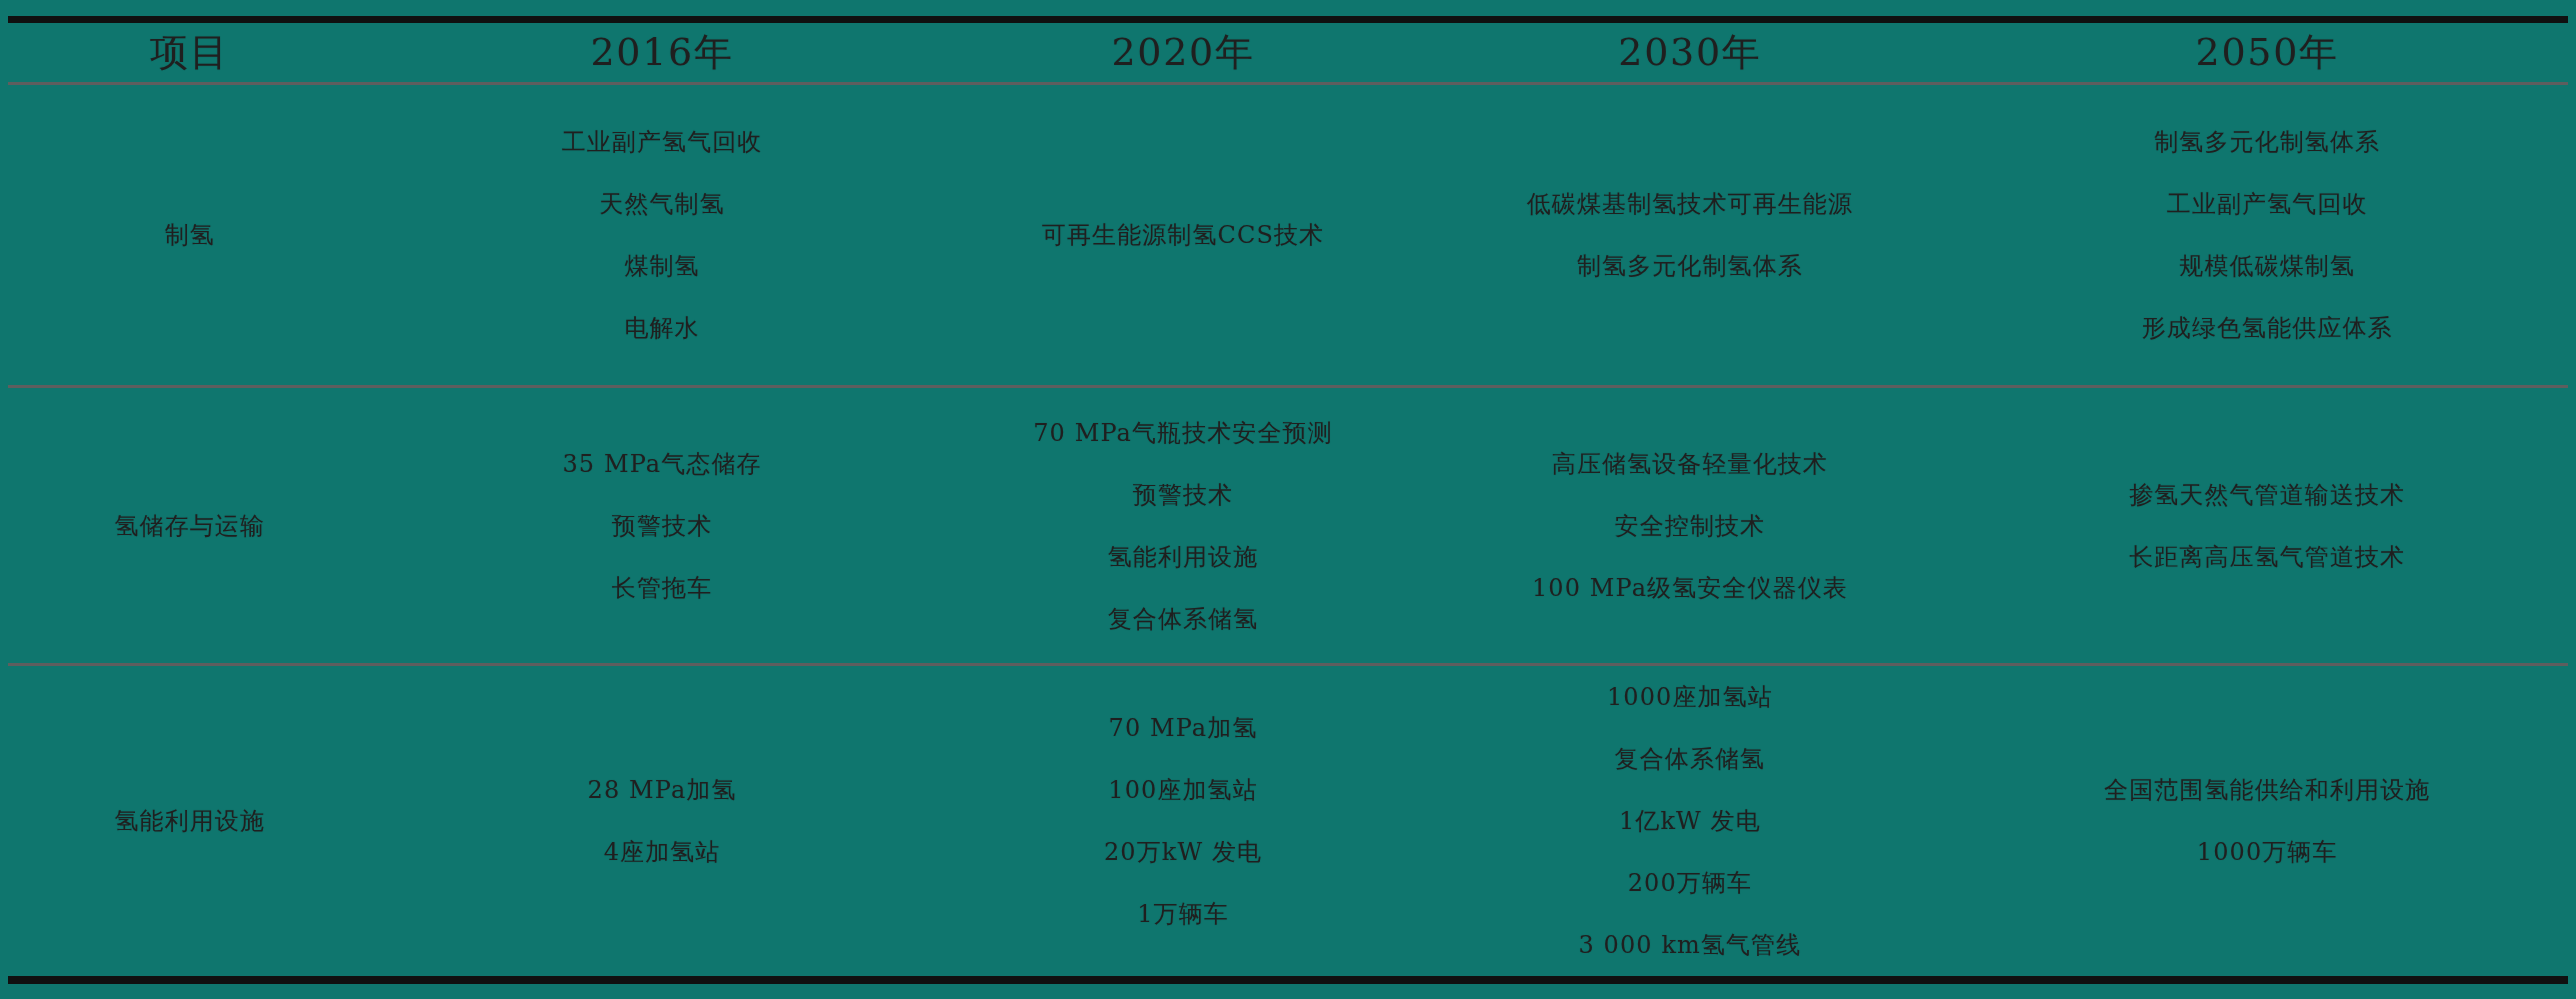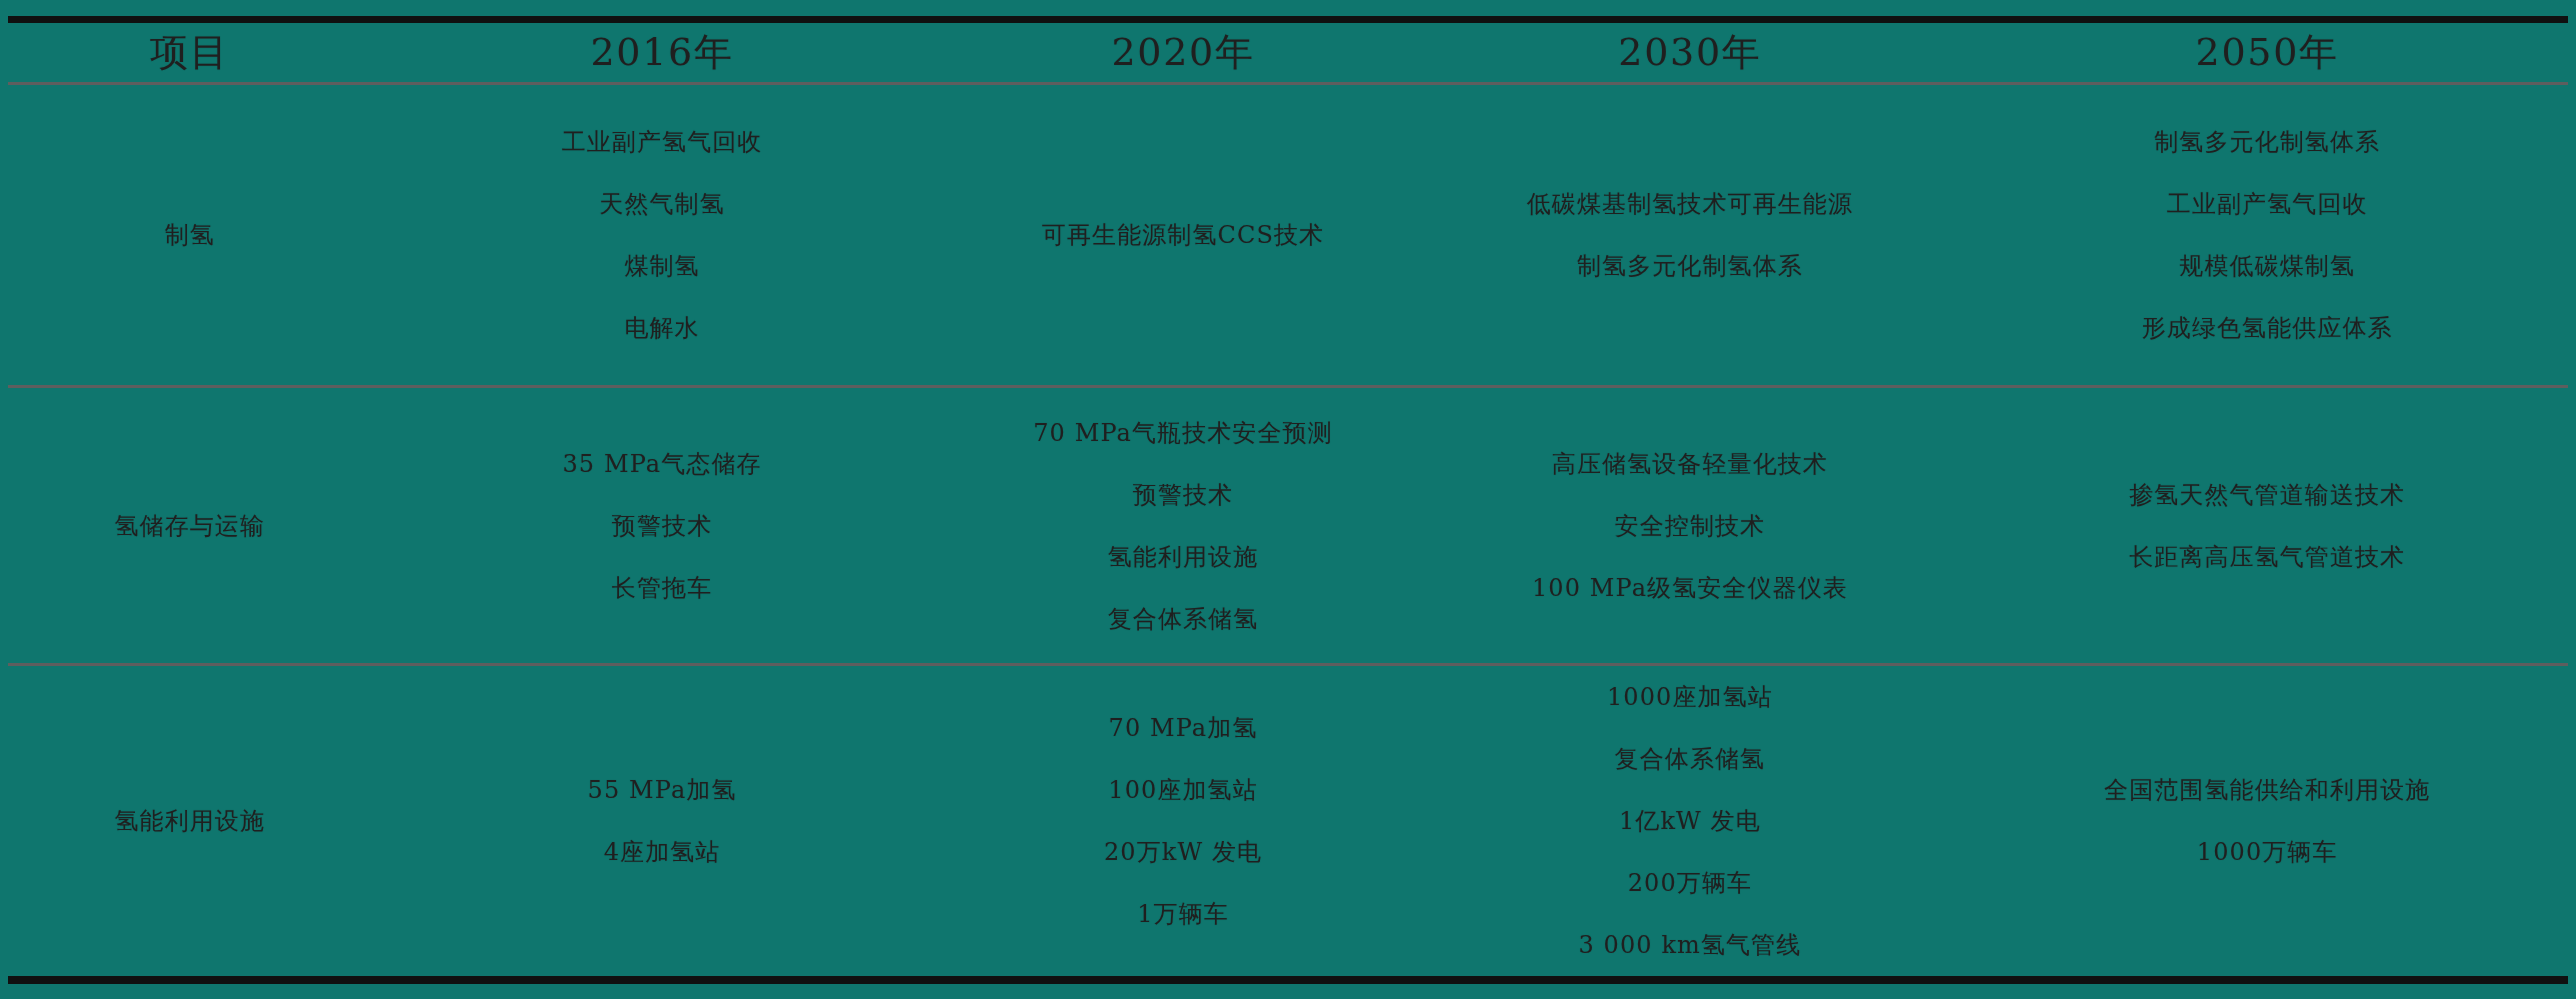--- a/index.html
+++ b/index.html
@@ -106,21 +106,21 @@
         <td>
           <div class="line">掺氢天然气管道输送技术</div>
           <div class="line">长距离高压氢气管道技术</div>
         </td>
       </tr>
       <tr class="r2">
         <td>
           <div class="line">氢能利用设施</div>
         </td>
         <td>
-          <div class="line">55 MPa加氢</div>
+          <div class="line">28 MPa加氢</div>
           <div class="line">4座加氢站</div>
         </td>
         <td>
           <div class="line">70 MPa加氢</div>
           <div class="line">100座加氢站</div>
           <div class="line">20万kW 发电</div>
           <div class="line">1万辆车</div>
         </td>
         <td>
           <div class="line">1000座加氢站</div>

